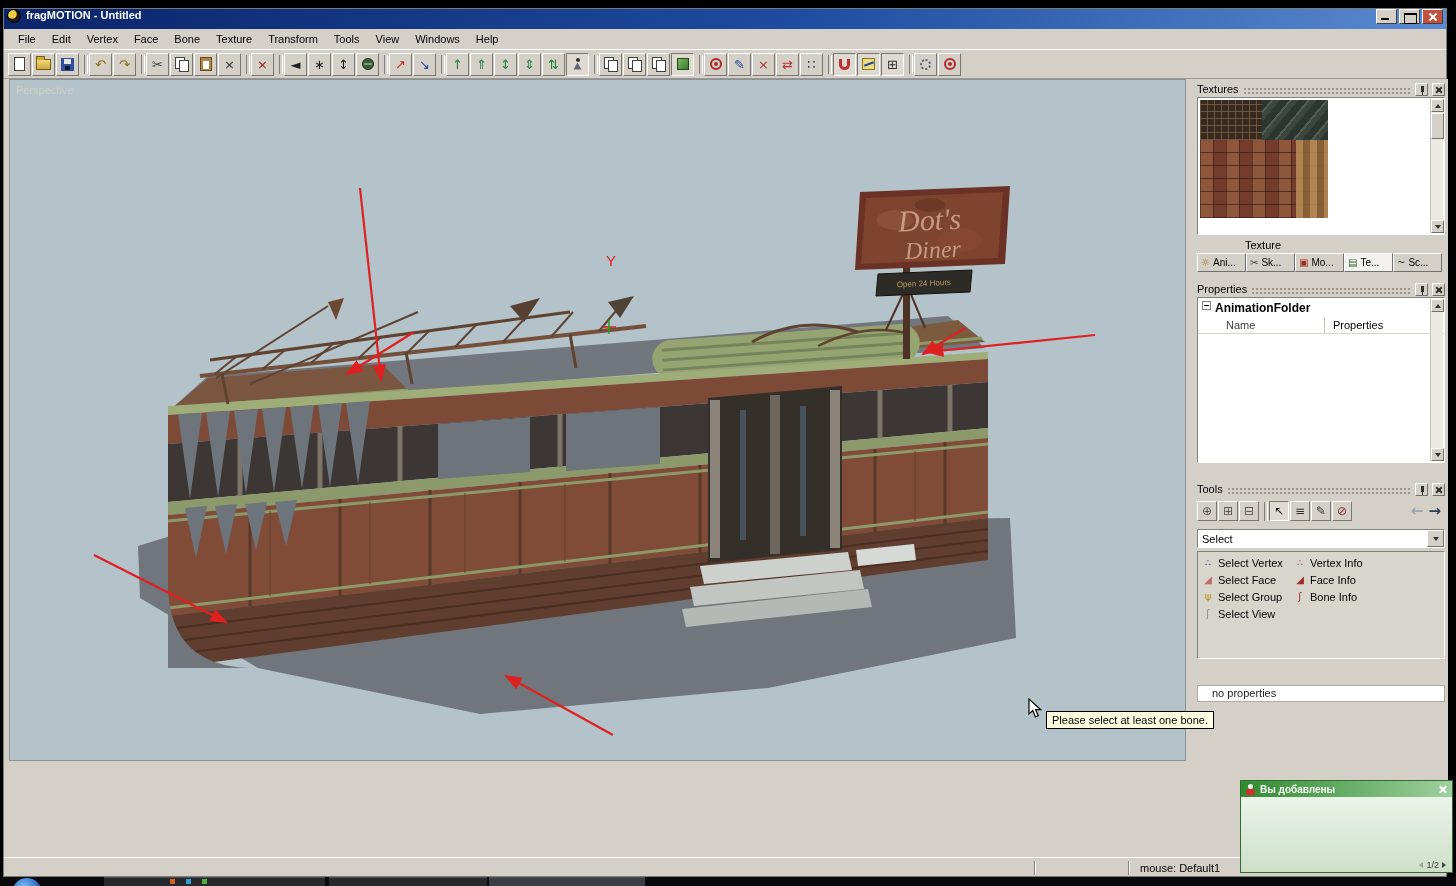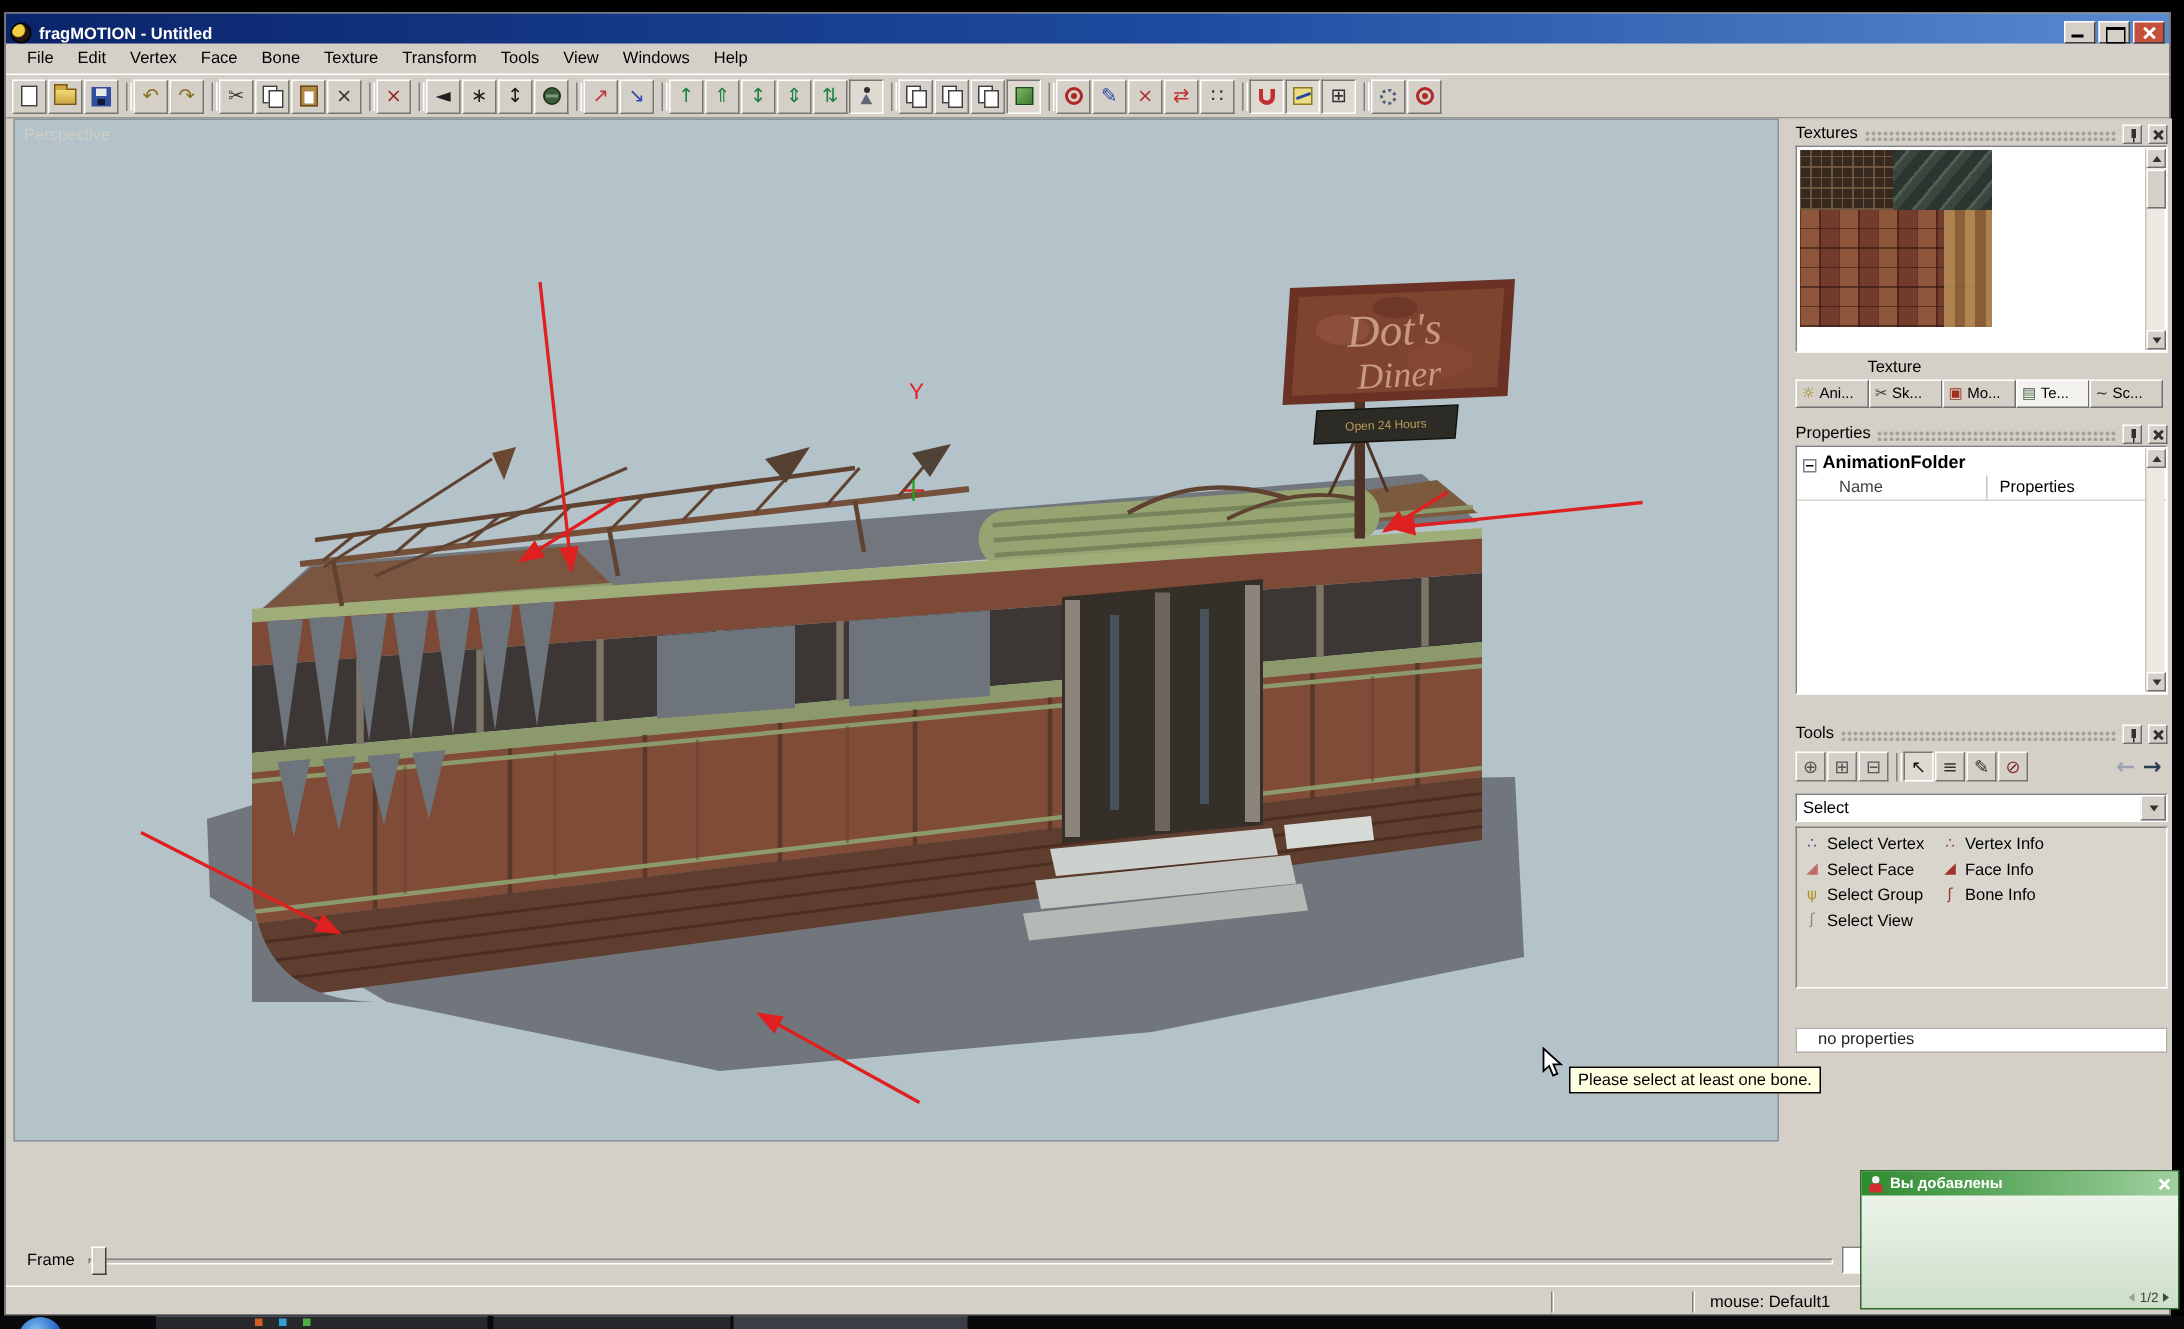--- a/index.html
+++ b/index.html
@@ -5,21 +5,21 @@
   *{margin:0;padding:0;box-sizing:border-box;}
   body{width:1456px;height:886px;background:#000;position:relative;overflow:hidden;
        font-family:"Liberation Sans",sans-serif;font-size:11px;color:#000;}
 
   .app{position:absolute;left:3px;top:8px;width:1444px;height:869px;background:#d4d0c8;
        border:1px solid #7a7a7a;}
 
   
   .titlebar{position:absolute;left:0;top:0;right:0;height:20px;
     background:linear-gradient(90deg,#0a246a 0%,#1e4ca0 55%,#5a8ad0 100%);
-    display:flex;align-items:flex-end;padding:0 3px;}
+    display:flex;align-items:flex-start;padding:0 3px;}
   .app-icon{width:14px;height:14px;border-radius:50%;border:1px solid #000;
     background:radial-gradient(circle at 35% 35%,#f0d040 0 4px,#201810 5px);}
   .title-text{color:#fff;font-weight:bold;margin-left:5px;flex:1;}
   .winbtns{display:flex;gap:2px;}
   .winbtn{width:21px;height:15px;background:#d4d0c8;border:1px solid;border-color:#fff #404040 #404040 #fff;position:relative;}
   .winbtn.min::after{content:"";position:absolute;left:4px;bottom:3px;width:8px;height:2px;background:#000;}
   .winbtn.max::after{content:"";position:absolute;left:4px;top:3px;width:11px;height:8px;border:1px solid #000;border-top:2px solid #000;}
   .winbtn.close{background:#c4513d;}
   .winbtn.close::before,.winbtn.close::after{content:"";position:absolute;left:9px;top:2px;width:2px;height:10px;background:#fff;}
   .winbtn.close::before{transform:rotate(45deg);} .winbtn.close::after{transform:rotate(-45deg);}
@@ -105,21 +105,21 @@
   .tri-d{width:0;height:0;border-left:3px solid transparent;border-right:3px solid transparent;border-top:4px solid #303030;}
   .tex-caption{position:absolute;left:6px;top:160px;width:132px;text-align:center;}
 
   .tabs{position:absolute;left:6px;top:174px;width:248px;height:19px;display:flex;}
   .tab{width:49px;height:19px;display:flex;align-items:center;gap:3px;padding:0 3px;background:#d4d0c8;
     border:1px solid;border-color:#fff #707070 #707070 #fff;font-size:10px;white-space:nowrap;overflow:hidden;}
   .tab.active{background:#f4f2ee;}
   .tico{font-family:"DejaVu Sans",sans-serif;font-size:10px;}
 
   #prop-box{top:218px;height:166px;}
-  .prop-root{display:flex;align-items:flex-end;gap:4px;padding:3px 2px 2px 4px;font-weight:bold;font-size:12px;}
+  .prop-root{display:flex;align-items:flex-start;gap:4px;padding:3px 2px 2px 4px;font-weight:bold;font-size:12px;}
   .expander{width:9px;height:9px;border:1px solid #808080;background:#fff;position:relative;flex:none;}
   .expander::after{content:"";position:absolute;left:1px;top:3px;width:5px;height:1px;background:#000;}
   .prop-row{display:flex;height:17px;border-bottom:1px solid #d8d4cc;}
   .prop-cell-name{width:127px;padding-left:28px;line-height:17px;color:#404040;border-right:1px solid #c8c4bc;}
   .prop-cell-val{padding-left:8px;line-height:17px;}
 
   .tools-tb{position:absolute;left:6px;top:420px;width:248px;height:24px;display:flex;align-items:center;}
   .tools-nav{margin-left:auto;display:flex;gap:5px;padding-right:4px;font-family:"DejaVu Sans",sans-serif;font-size:15px;font-weight:bold;}
   .nav-prev{color:#98a4b0;} .nav-next{color:#2c3c50;}
   .dropdown{position:absolute;left:6px;top:450px;width:248px;height:19px;background:#fff;
@@ -646,26 +646,20 @@
           <div class="tl-item">
             <span class="tl-ico" style="color: rgb(160, 48, 48);">ʃ</span>
             <span>Bone Info</span>
           </div>
         </div>
     </div>
     <div class="noprops">no properties</div>
   </div>
 
 
-  <div class="framebar">
-    <span class="frame-label">Frame</span>
-    <div class="slider-track"></div>
-    <div class="slider-thumb"></div>
-    <div class="frame-value">1</div>
-  </div>
 
   <div class="statusbar">
     <div class="sb-sep" style="left:1030px;"></div>
     <div class="sb-sep" style="left:1124px;"></div>
     <span class="sb-mouse">mouse: Default1</span>
   </div>
 </div>
 
 <div class="tooltip">Please select at least one bone.</div>
 

